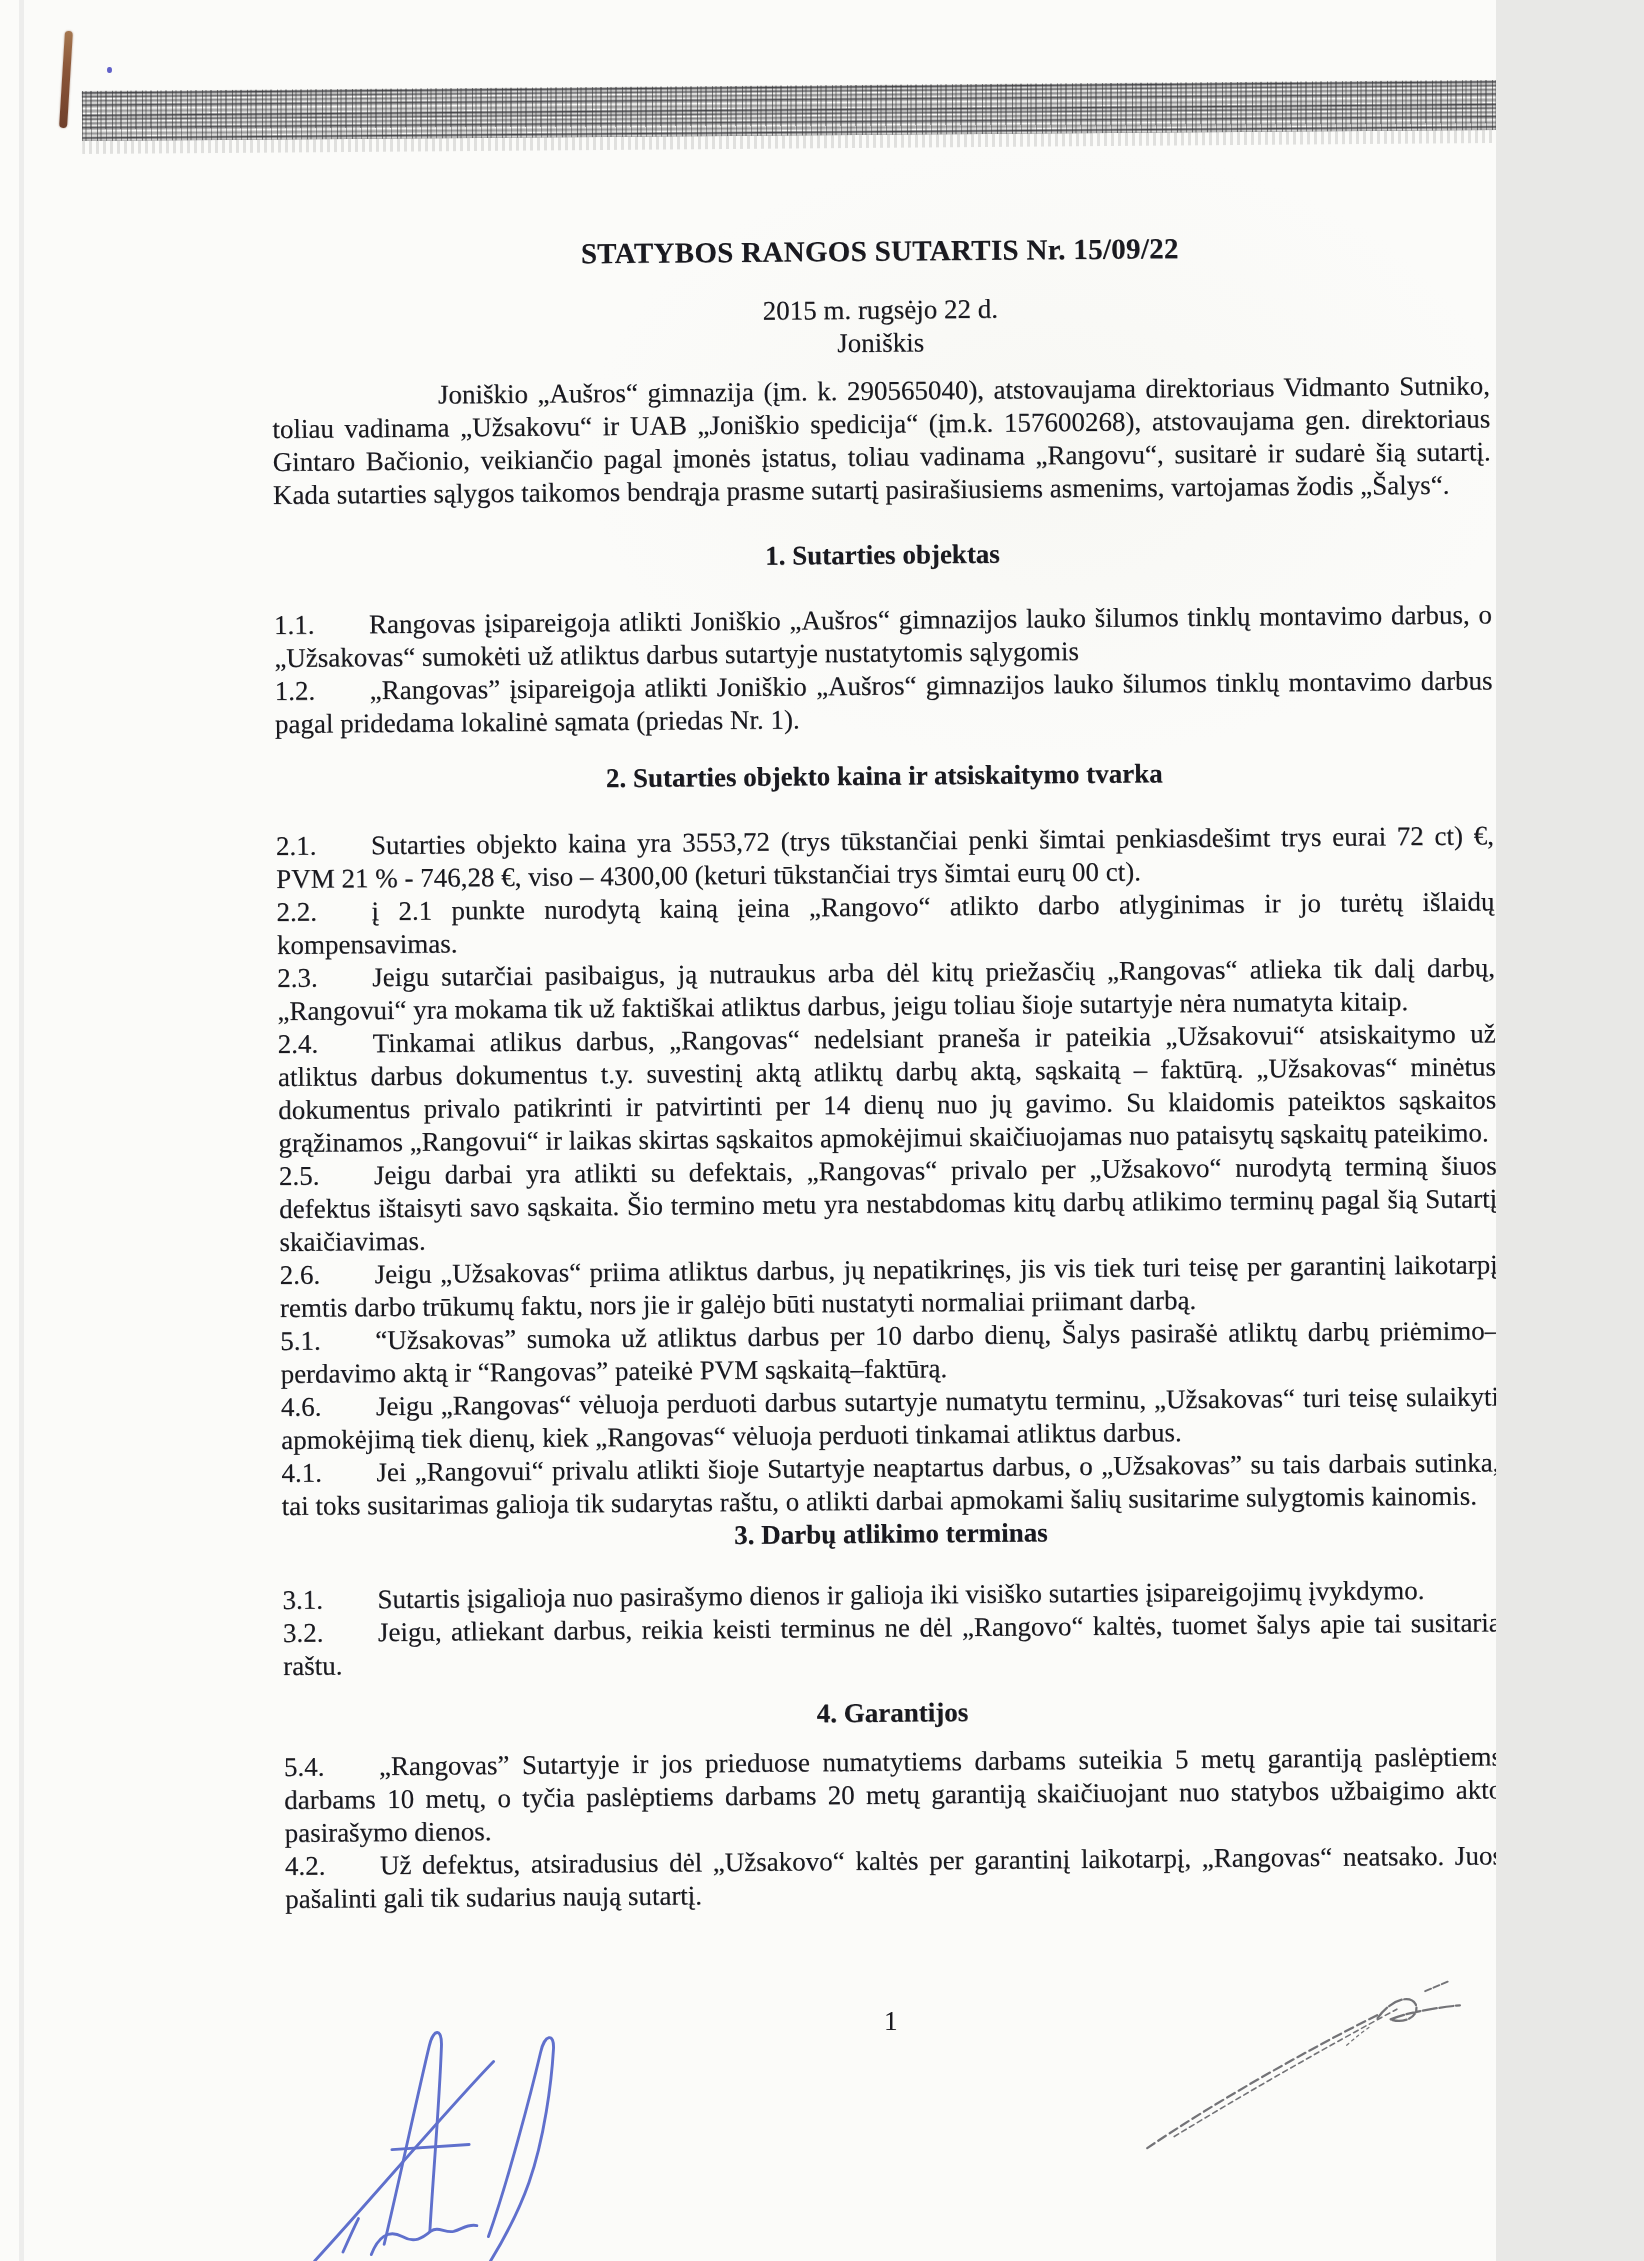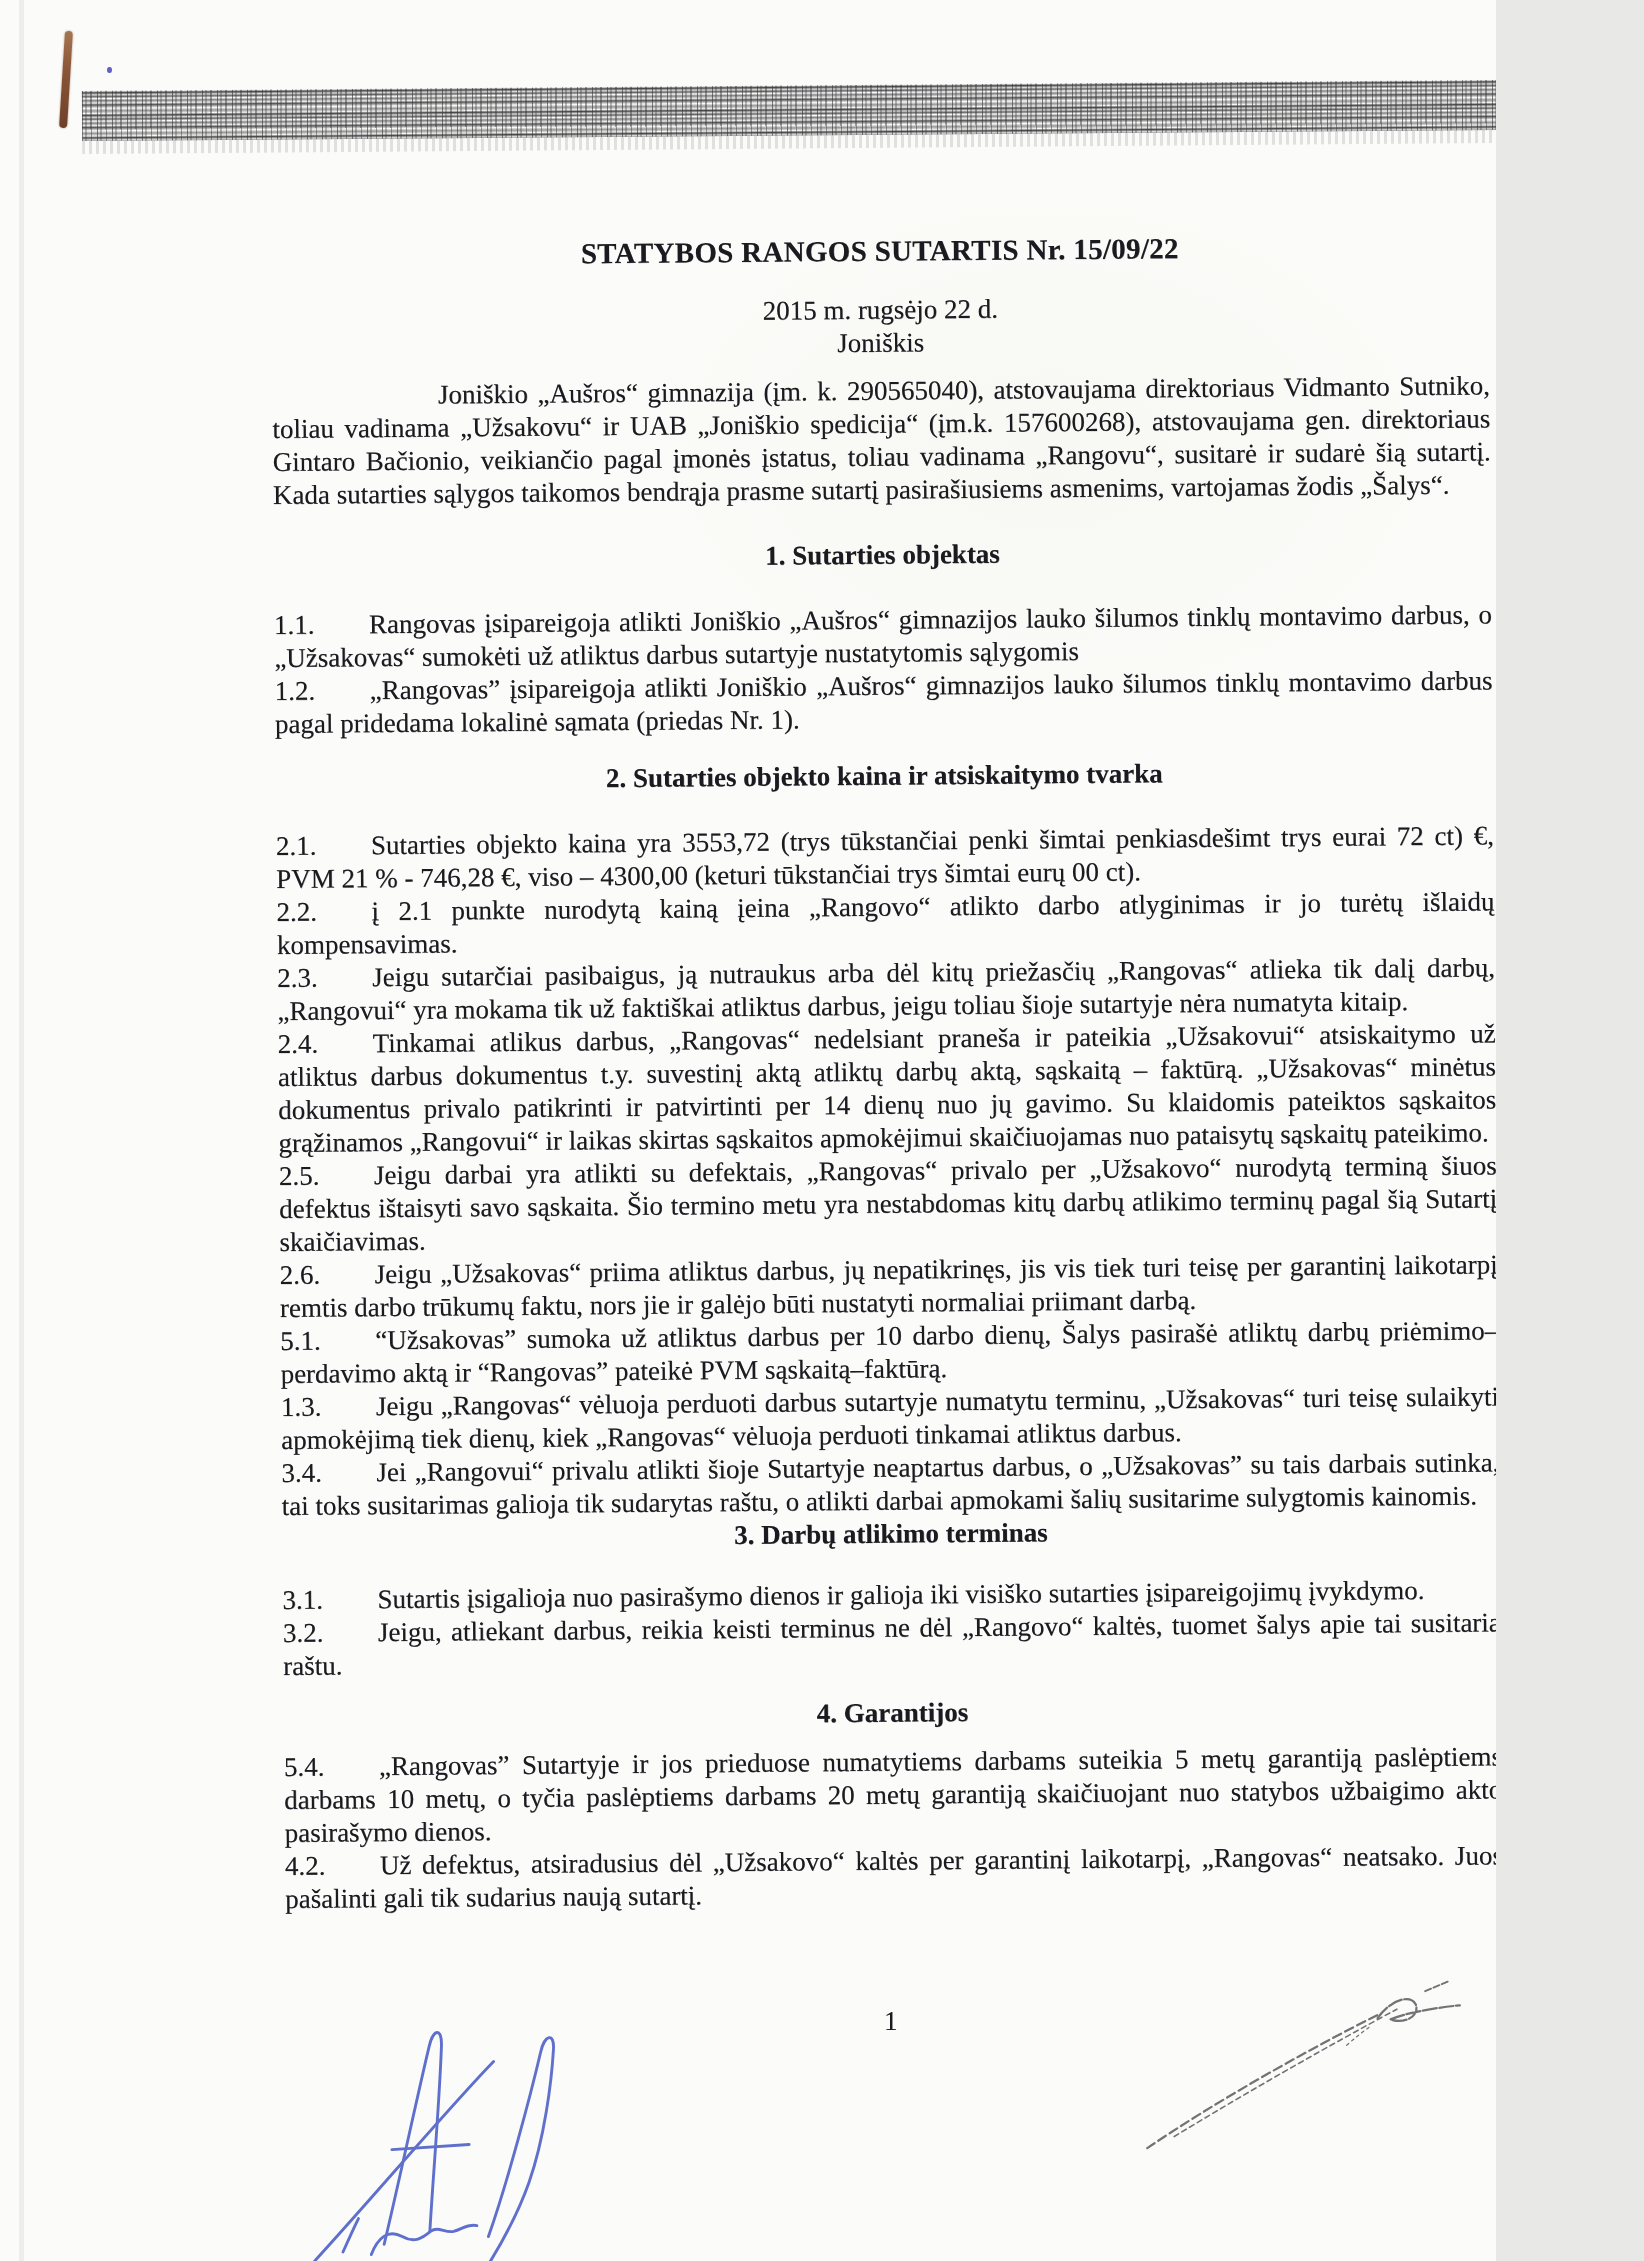--- a/index.html
+++ b/index.html
@@ -112,22 +112,22 @@
 
     <div class="shead" id="h2">2. Sutarties objekto kaina ir atsiskaitymo tvarka</div>
     <div class="sec" id="s2">
       <p class="clause"><span class="num">2.1.</span><span>Sutarties objekto kaina yra 3553,72 (trys tūkstančiai penki šimtai penkiasdešimt trys eurai 72 ct) €, PVM 21 % - 746,28 €, viso – 4300,00 (keturi tūkstančiai trys šimtai eurų 00 ct).</span></p>
       <p class="clause"><span class="num">2.2.</span><span>į 2.1 punkte nurodytą kainą įeina „Rangovo“ atlikto darbo atlyginimas ir jo turėtų išlaidų kompensavimas.</span></p>
       <p class="clause"><span class="num">2.3.</span><span>Jeigu sutarčiai pasibaigus, ją nutraukus arba dėl kitų priežasčių „Rangovas“ atlieka tik dalį darbų, „Rangovui“ yra mokama tik už faktiškai atliktus darbus, jeigu toliau šioje sutartyje nėra numatyta kitaip.</span></p>
       <p class="clause"><span class="num">2.4.</span><span>Tinkamai atlikus darbus, „Rangovas“ nedelsiant praneša ir pateikia „Užsakovui“ atsiskaitymo už atliktus darbus dokumentus t.y. suvestinį aktą atliktų darbų aktą, sąskaitą – faktūrą. „Užsakovas“ minėtus dokumentus privalo patikrinti ir patvirtinti per 14 dienų nuo jų gavimo. Su klaidomis pateiktos sąskaitos grąžinamos „Rangovui“ ir laikas skirtas sąskaitos apmokėjimui skaičiuojamas nuo pataisytų sąskaitų pateikimo.</span></p>
       <p class="clause"><span class="num">2.5.</span><span>Jeigu darbai yra atlikti su defektais, „Rangovas“ privalo per „Užsakovo“ nurodytą terminą šiuos defektus ištaisyti savo sąskaita. Šio termino metu yra nestabdomas kitų darbų atlikimo terminų pagal šią Sutartį skaičiavimas.</span></p>
       <p class="clause"><span class="num">2.6.</span><span>Jeigu „Užsakovas“ priima atliktus darbus, jų nepatikrinęs, jis vis tiek turi teisę per garantinį laikotarpį remtis darbo trūkumų faktu, nors jie ir galėjo būti nustatyti normaliai priimant darbą.</span></p>
       <p class="clause"><span class="num">5.1.</span><span>“Užsakovas” sumoka už atliktus darbus per 10 darbo dienų, Šalys pasirašė atliktų darbų priėmimo–perdavimo aktą ir “Rangovas” pateikė PVM sąskaitą–faktūrą.</span></p>
-      <p class="clause"><span class="num">1.3.</span><span>Jeigu „Rangovas“ vėluoja perduoti darbus sutartyje numatytu terminu, „Užsakovas“ turi teisę sulaikyti apmokėjimą tiek dienų, kiek „Rangovas“ vėluoja perduoti tinkamai atliktus darbus.</span></p>
-      <p class="clause"><span class="num">3.4.</span><span>Jei „Rangovui“ privalu atlikti šioje Sutartyje neaptartus darbus, o „Užsakovas” su tais darbais sutinka, tai toks susitarimas galioja tik sudarytas raštu, o atlikti darbai apmokami šalių susitarime sulygtomis kainomis.</span></p>
+      <p class="clause"><span class="num">4.6.</span><span>Jeigu „Rangovas“ vėluoja perduoti darbus sutartyje numatytu terminu, „Užsakovas“ turi teisę sulaikyti apmokėjimą tiek dienų, kiek „Rangovas“ vėluoja perduoti tinkamai atliktus darbus.</span></p>
+      <p class="clause"><span class="num">4.1.</span><span>Jei „Rangovui“ privalu atlikti šioje Sutartyje neaptartus darbus, o „Užsakovas” su tais darbais sutinka, tai toks susitarimas galioja tik sudarytas raštu, o atlikti darbai apmokami šalių susitarime sulygtomis kainomis.</span></p>
     </div>
 
     <div class="shead" id="h3">3. Darbų atlikimo terminas</div>
     <div class="sec" id="s3">
       <p class="clause"><span class="num">3.1.</span><span>Sutartis įsigalioja nuo pasirašymo dienos ir galioja iki visiško sutarties įsipareigojimų įvykdymo.</span></p>
       <p class="clause"><span class="num">3.2.</span><span>Jeigu, atliekant darbus, reikia keisti terminus ne dėl „Rangovo“ kaltės, tuomet šalys apie tai susitaria raštu.</span></p>
     </div>
 
     <div class="shead" id="h4">4. Garantijos</div>
     <div class="sec" id="s4">

